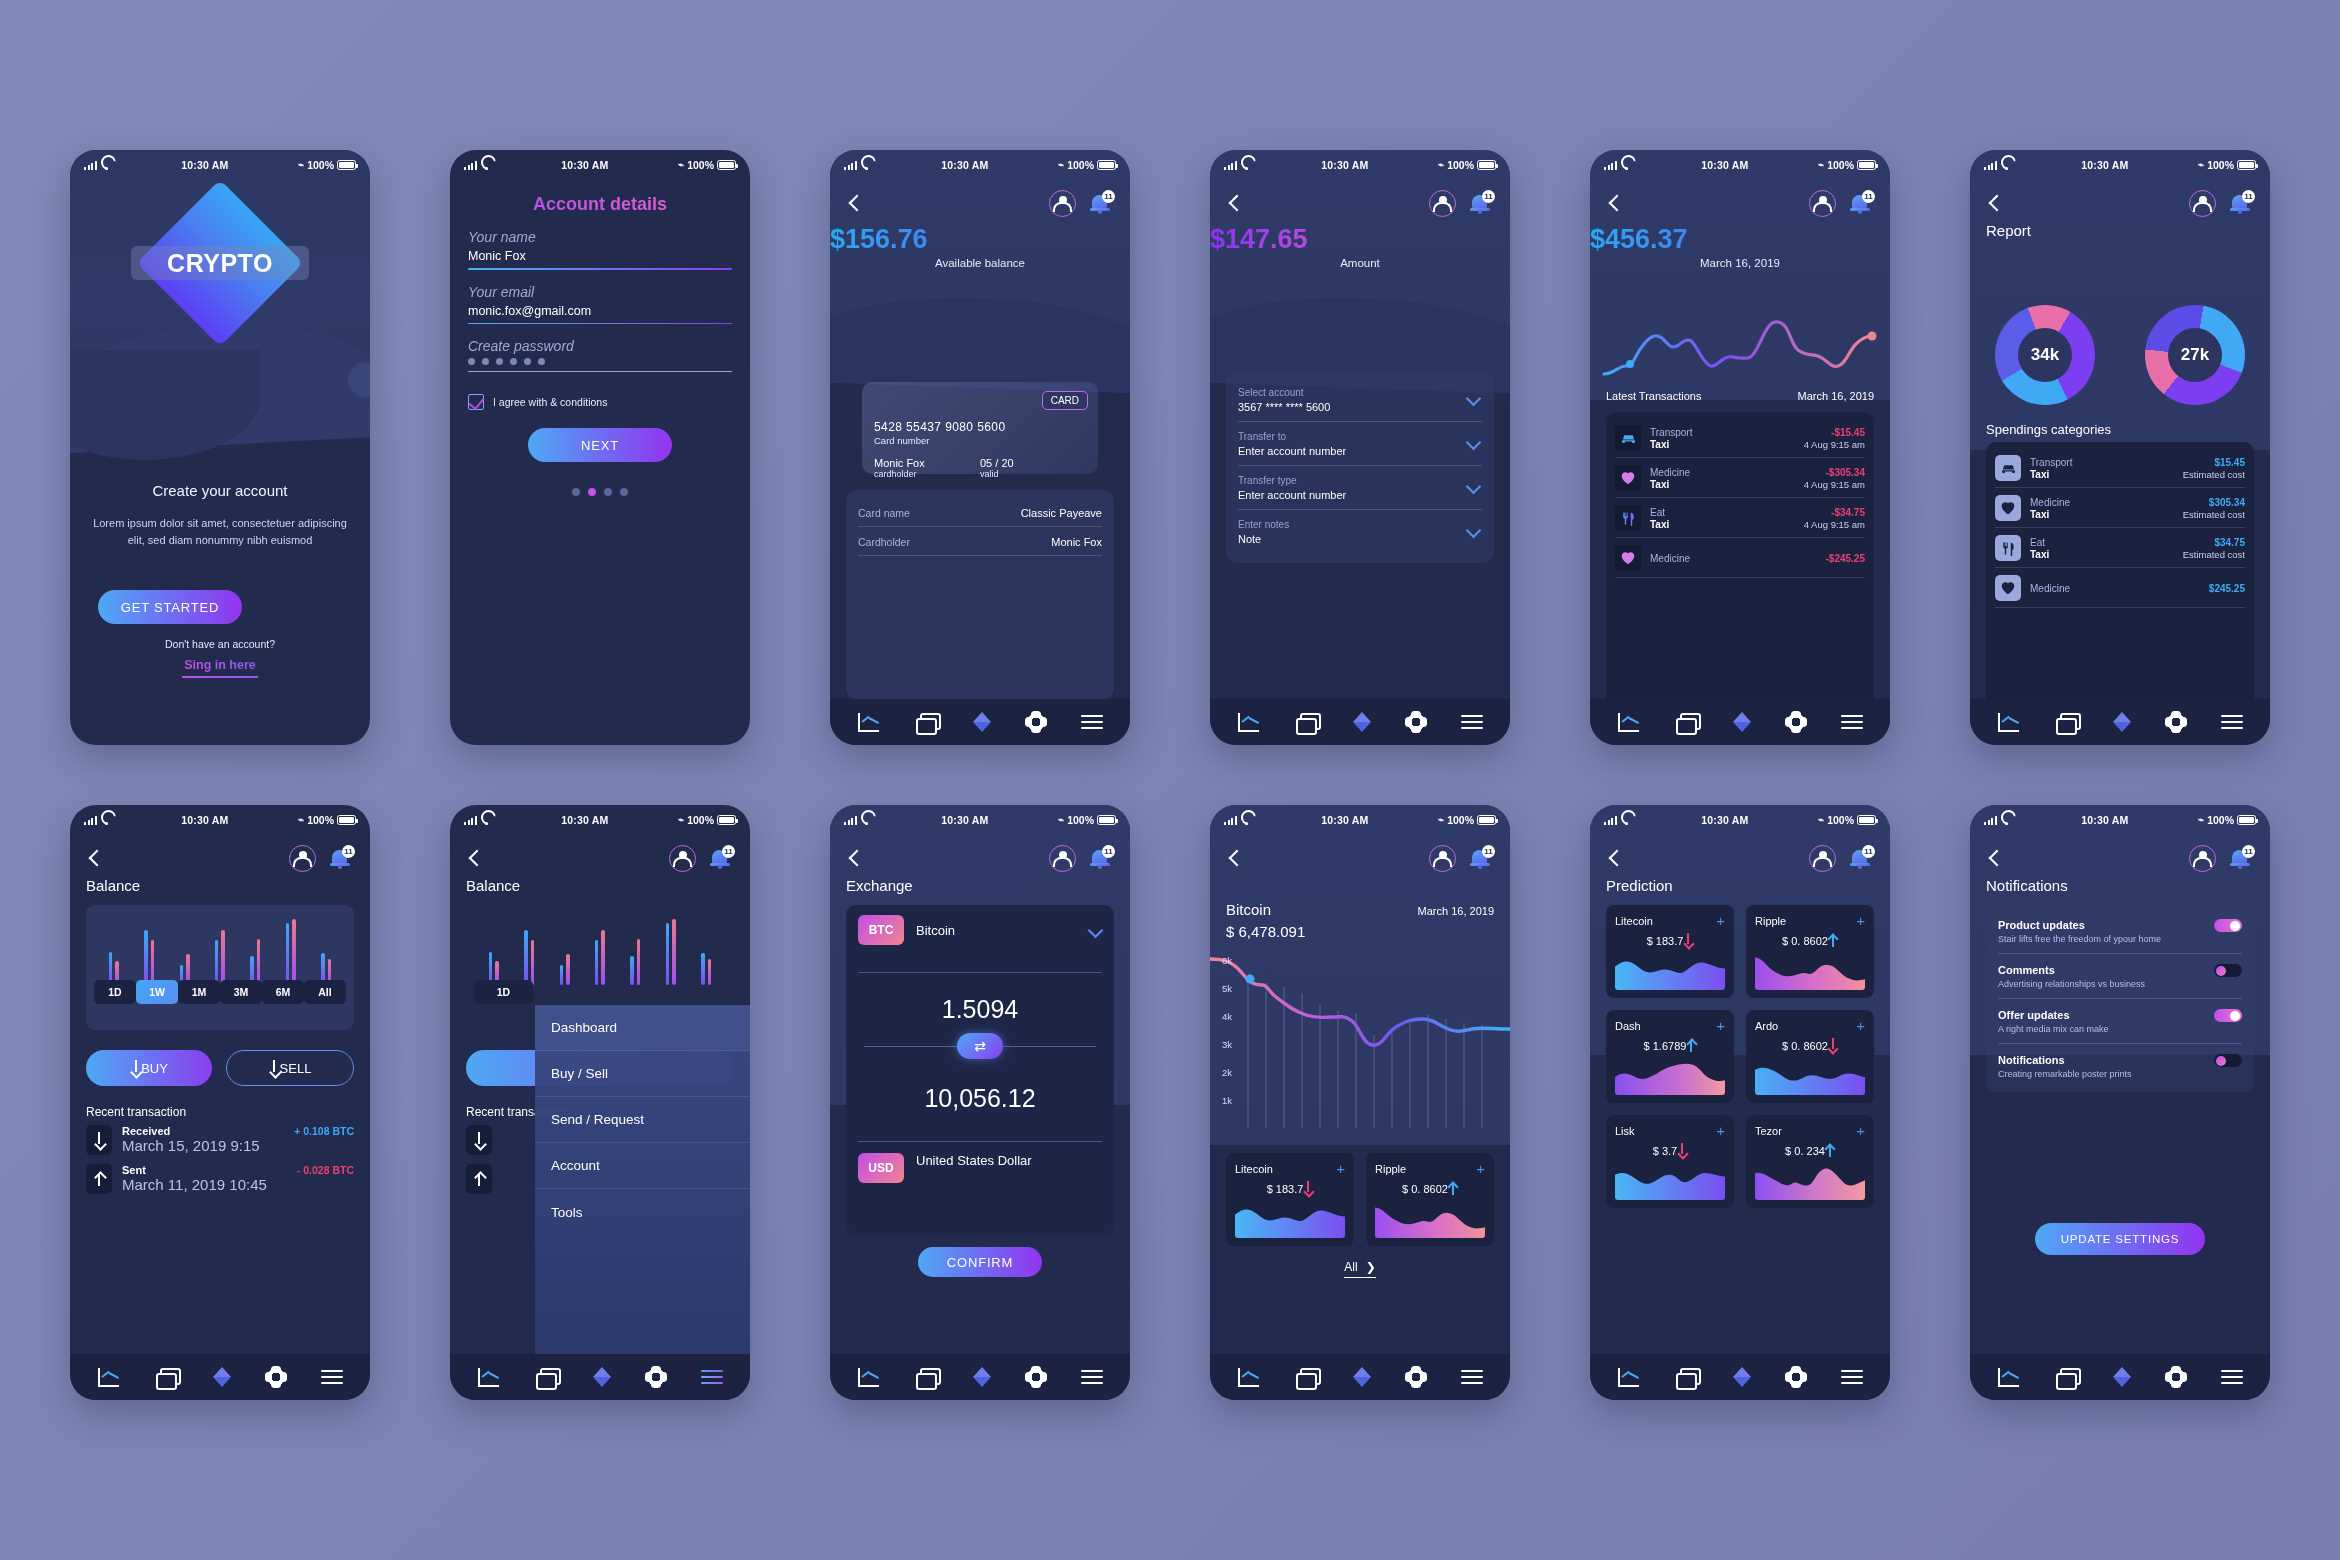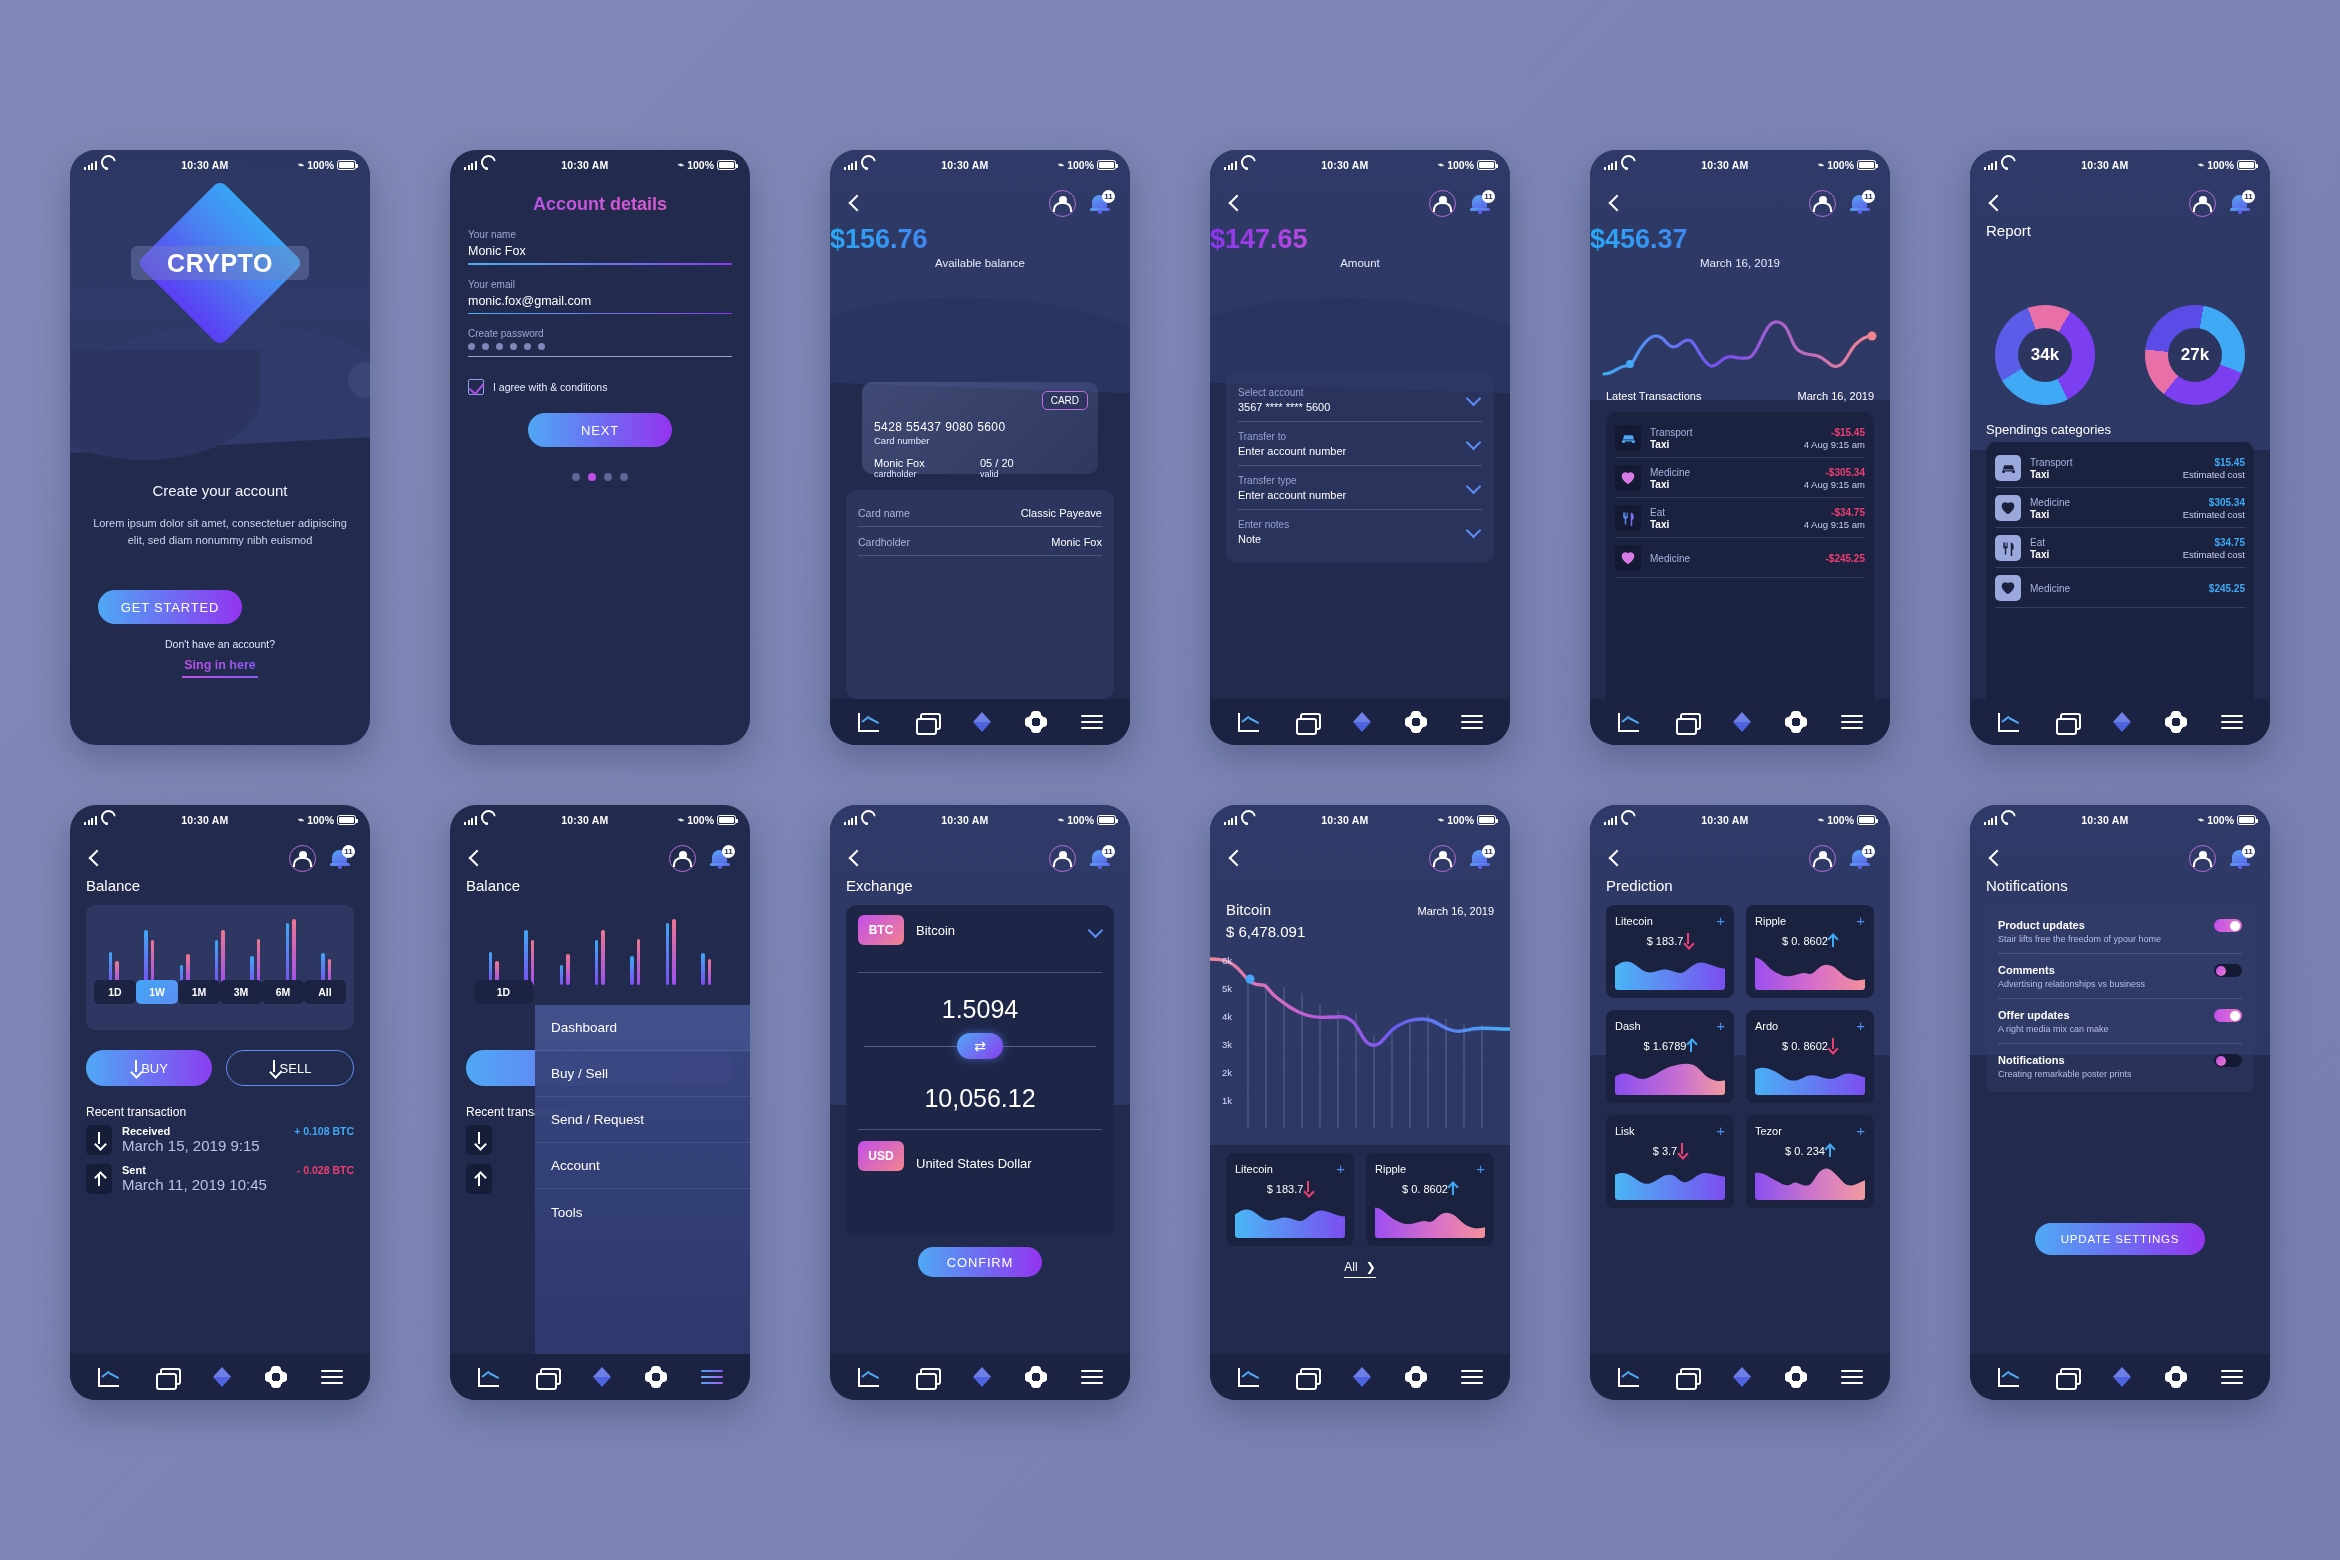--- a/index.html
+++ b/index.html
@@ -290,21 +290,21 @@
 
   
   .s2 { background:#222a4d; }
   .s2 .title {
     margin-top: 14px; text-align:center;
     font-size: 18px; font-weight:800;
     background: linear-gradient(90deg,#9b4ff0 0%, #d557d8 55%, #e06ad0 100%);
     -webkit-background-clip:text; background-clip:text; color:transparent;
   }
   .field { margin: 14px 18px 0 18px; }
-  .field .lbl { font-size:10px; color:#9ea8d6; margin-bottom:4px; }
+  .field .lbl { font-size:14px; color:#9ea8d6; margin-bottom:4px;font-style:italic; }
   .field .val { font-size:12.5px; color:#fff; padding-bottom:5px; }
   .field .line { height:1.6px; background: linear-gradient(90deg,#49b2f0,#8a3cf0); border-radius:2px; }
   .dots { display:flex; gap:7px; padding-bottom:6px; }
   .dots i { width:7px; height:7px; border-radius:50%; background:#7d87b8; display:block; }
   .agree {
     display:flex; align-items:center; gap:9px;
     margin: 22px 18px 0 18px; font-size:10.5px; color:#e8ecff;
   }
   .cbx { width:16px; height:16px; border:1.6px solid #8da0e8; border-radius:2px; position:relative; }
   .cbx::after{
@@ -477,21 +477,21 @@
   .bigNum { text-align:center; font-size:25px; color:#fff; margin: 22px 0 6px 0; font-weight:400; }
   .swapRow { position:relative; height:32px; display:flex; align-items:center; justify-content:center; }
   .swapRow .ln { position:absolute; left:6px; right:6px; top:15.5px; height:1.2px; background: rgba(160,175,225,0.45); }
   .swapBtn {
     position:relative; width:46px; height:26px; border-radius:13px;
     background: linear-gradient(135deg,#4fa8f5,#8a3ef0);
     display:flex; align-items:center; justify-content:center;
     box-shadow: 0 0 10px rgba(90,140,250,.55);
   }
   .swapGlyph { color:#fff; font-size:14px; line-height:1; }
-  .usdRow { display:flex; align-items:flex-end; padding-top:11px; border-top:1.4px solid rgba(160,175,225,0.35); margin-top:16px; }
+  .usdRow { display:flex; align-items:flex-start; padding-top:11px; border-top:1.4px solid rgba(160,175,225,0.35); margin-top:28px; }
   .confirm { position:absolute; z-index:25; left:50%; transform:translateX(-50%); top:442px; width:124px; height:30px; }
 
   
   .btcHead { position:absolute; z-index:25; left:16px; right:16px; top:96px; display:flex; justify-content:space-between; align-items:baseline; }
   .btcPrice { position:absolute; z-index:25; left:16px; top:118px; font-size:15px; color:#fff; }
   .btcChart { position:absolute; z-index:24; left:0; right:0; top:148px; height:205px; }
   .yaxis { position:absolute; left:12px; top:150px; z-index:26; font-size:9.5px; color:#d8deff; }
   .yaxis div { height:28px; }
   .coinCards { position:absolute; z-index:27; left:16px; right:16px; top:348px; display:flex; gap:12px; }
   .coinCard { flex:1; background:#1b2240; border-radius:8px; padding:8px 9px; }

